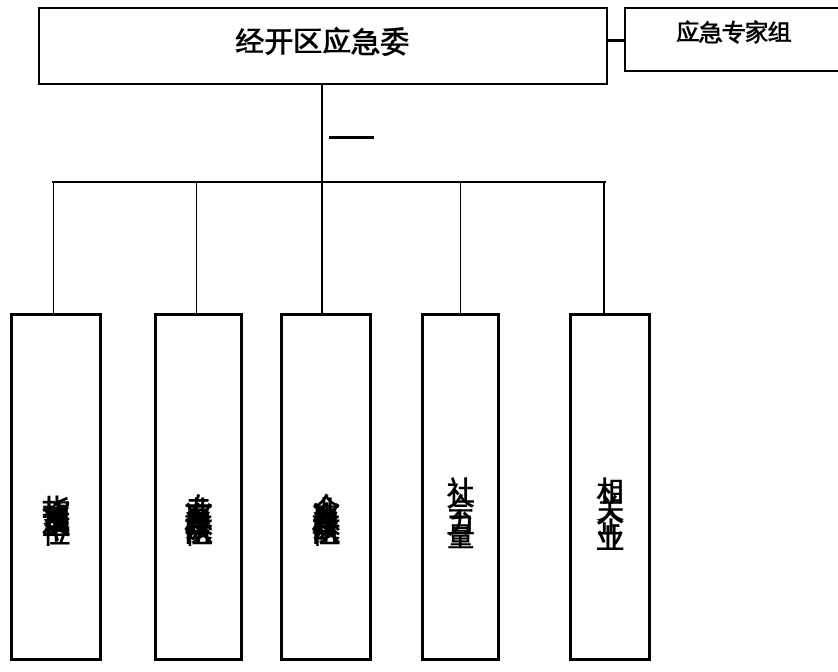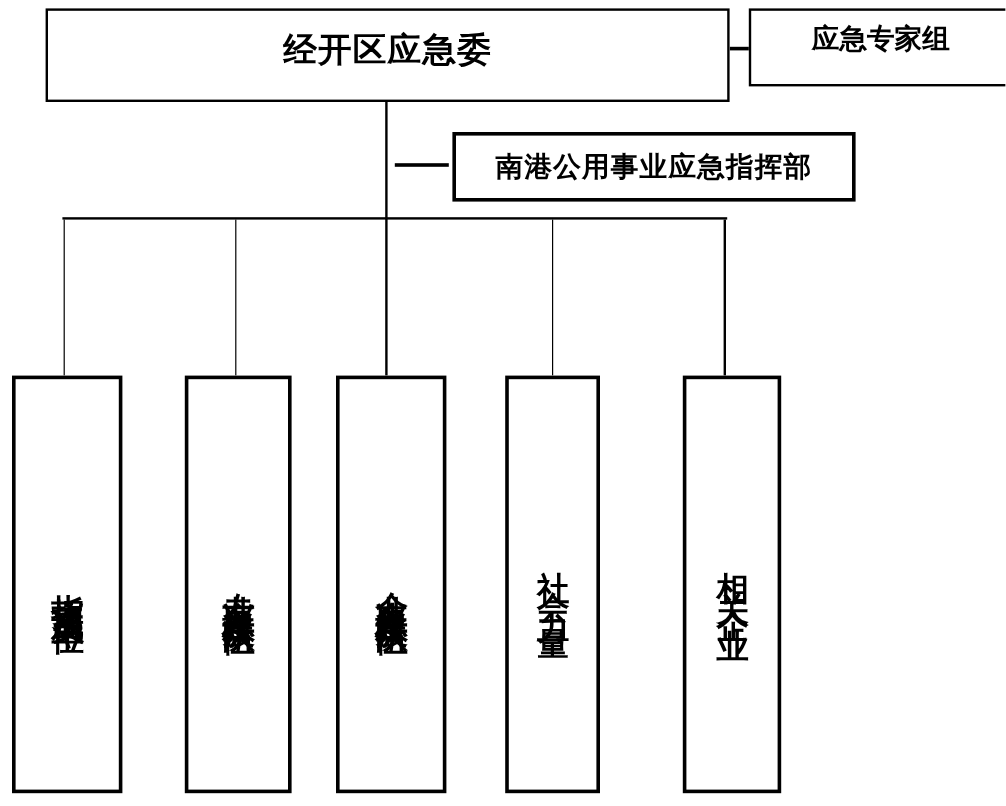--- a/index.html
+++ b/index.html
@@ -103,23 +103,20 @@
   <div class="line drop drop-5"></div>
 
   <div class="node node-root">
     <span>经开区应急委</span>
   </div>
 
   <div class="node node-advisor">
     <span>应急专家组</span>
   </div>
 
-  <div class="node node-command">
-    <span>南港公用事业应急指挥部</span>
-  </div>
 
   <div class="node node-branch branch-1">
     <span class="vtext">指挥部成员单位</span>
   </div>
 
   <div class="node node-branch branch-2">
     <span class="vtext">专业应急救援队伍</span>
   </div>
 
   <div class="node node-branch branch-3">

